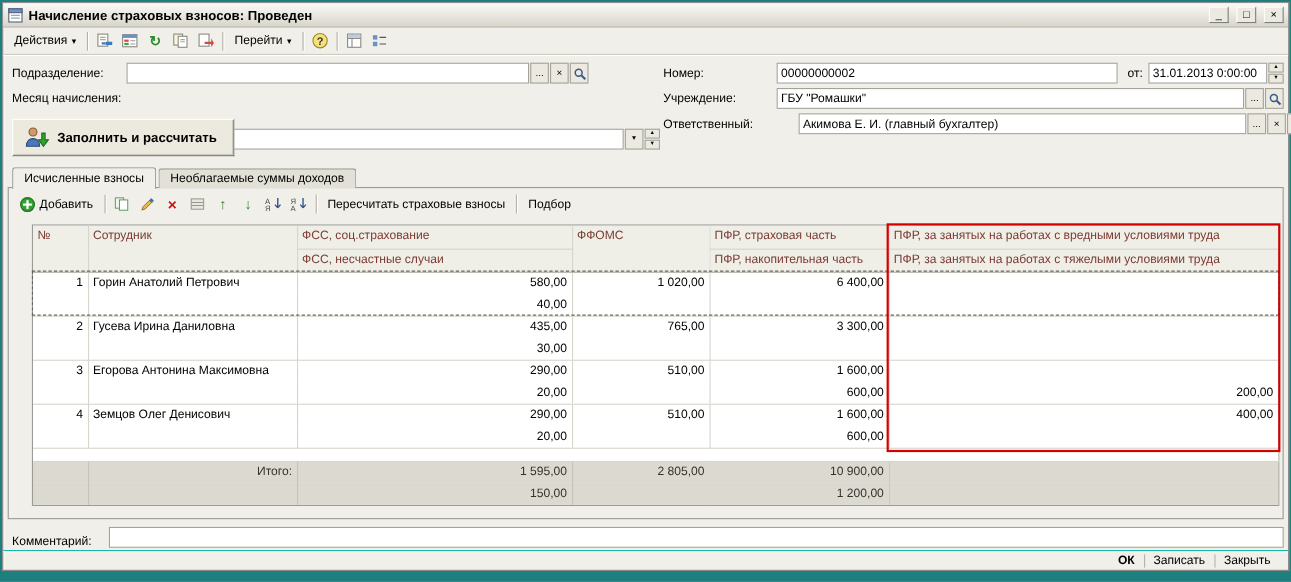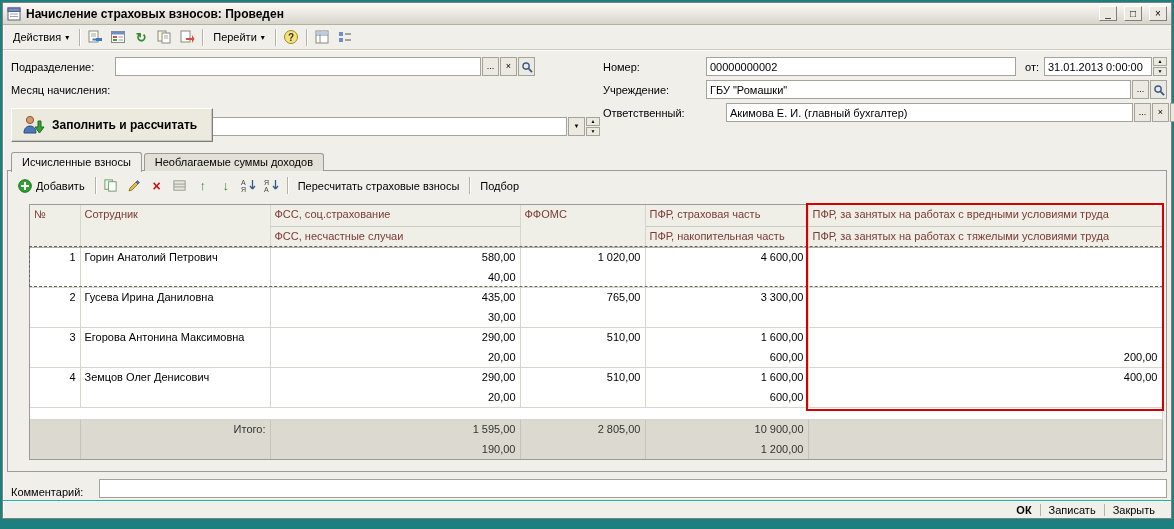--- a/index.html
+++ b/index.html
@@ -389,21 +389,21 @@
             <th>ФСС, несчастные случаи</th>
             <th>ПФР, накопительная часть</th>
             <th>ПФР, за занятых на работах с тяжелыми условиями труда</th>
           </tr>
 
           <tr class="r1">
             <td rowspan="2" class="num topv span2">1</td>
             <td rowspan="2" class="topv span2">Горин Анатолий Петрович</td>
             <td class="num">580,00</td>
             <td rowspan="2" class="num topv span2">1 020,00</td>
-            <td class="num">4 600,00</td>
+            <td class="num">6 400,00</td>
             <td class="num"></td>
           </tr>
           <tr class="r2">
             <td class="num">40,00</td>
             <td class="num"></td>
             <td class="num"></td>
           </tr>
 
           <tr class="r1">
             <td rowspan="2" class="num topv span2">2</td>
@@ -455,21 +455,21 @@
             <td class="tot"></td>
             <td class="tot num">Итого:</td>
             <td class="tot num">1 595,00</td>
             <td class="tot num">2 805,00</td>
             <td class="tot num">10 900,00</td>
             <td class="tot num"></td>
           </tr>
           <tr class="t2">
             <td class="tot"></td>
             <td class="tot"></td>
-            <td class="tot num">190,00</td>
+            <td class="tot num">150,00</td>
             <td class="tot"></td>
             <td class="tot num">1 200,00</td>
             <td class="tot num"></td>
           </tr>
         </tbody>
       </table>
     </div>
 
     <div class="focus-row"></div>
     <div class="red-box"></div>

